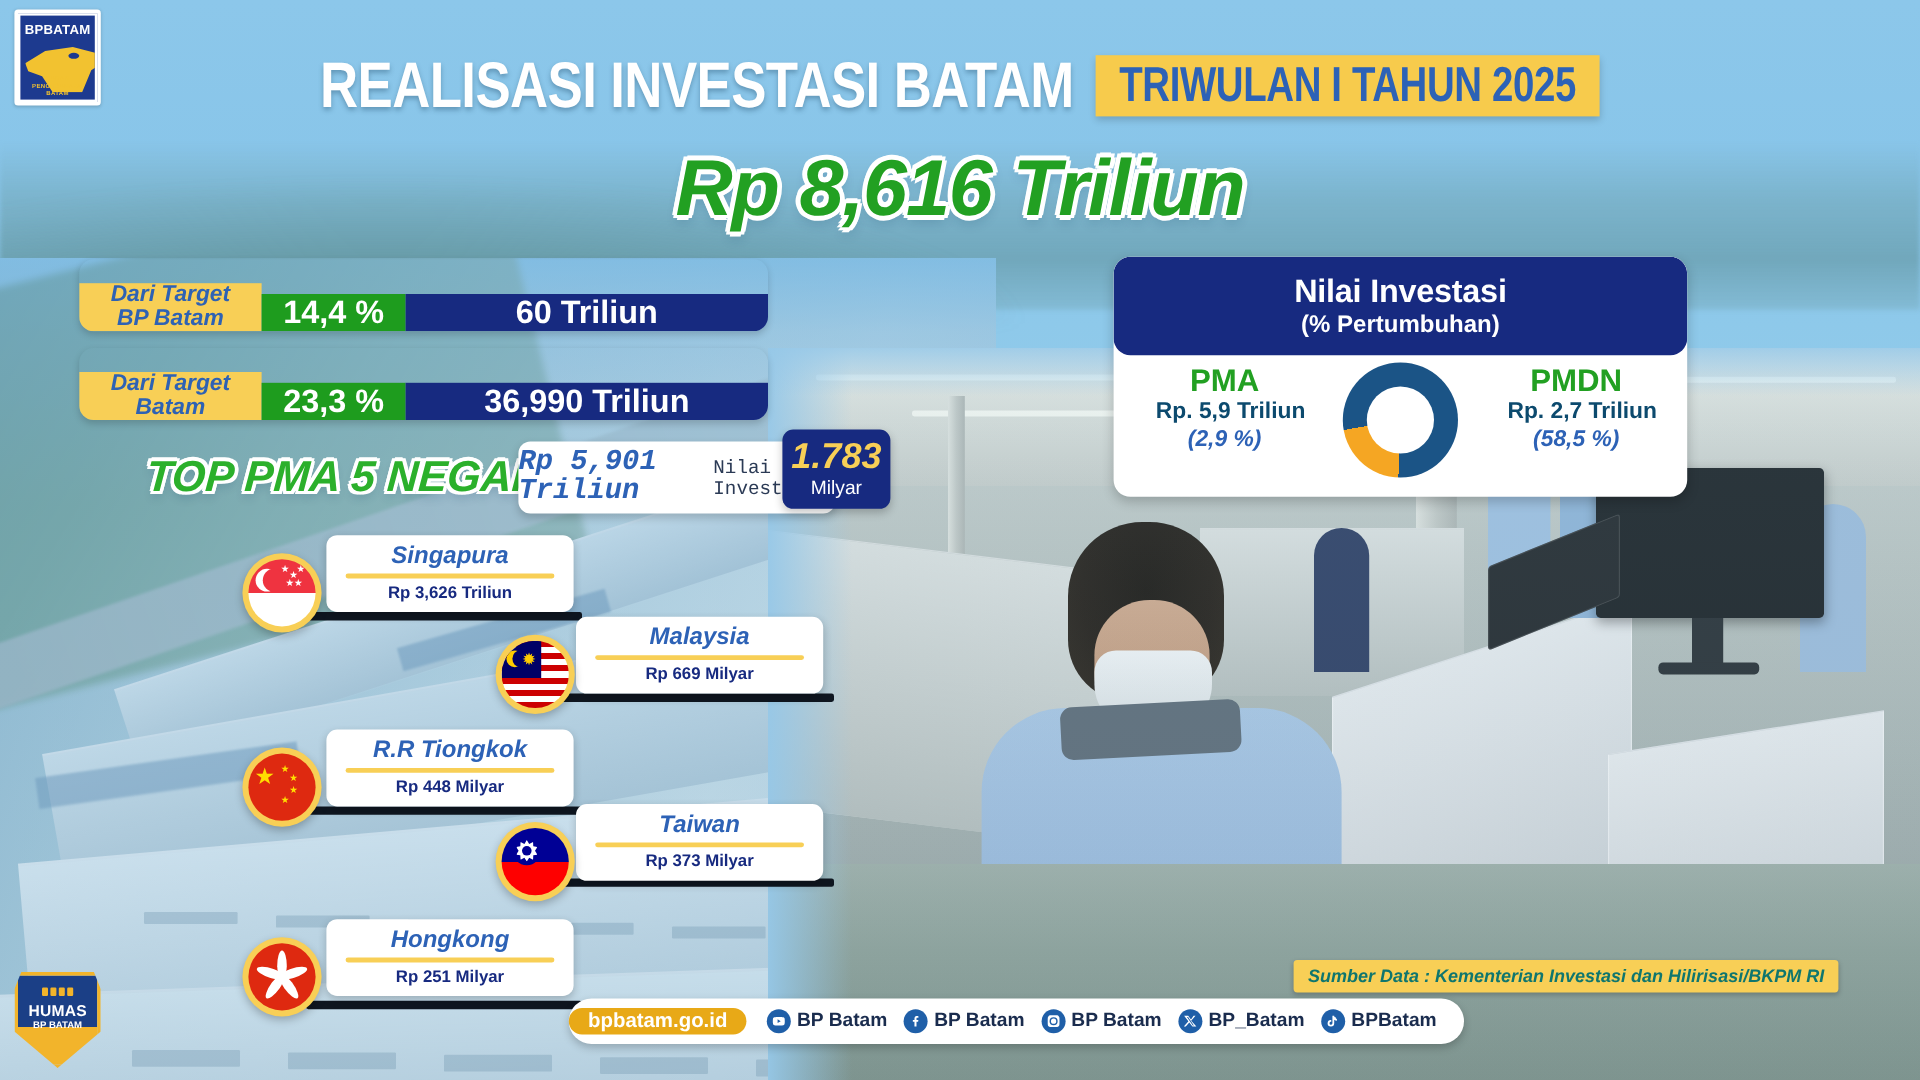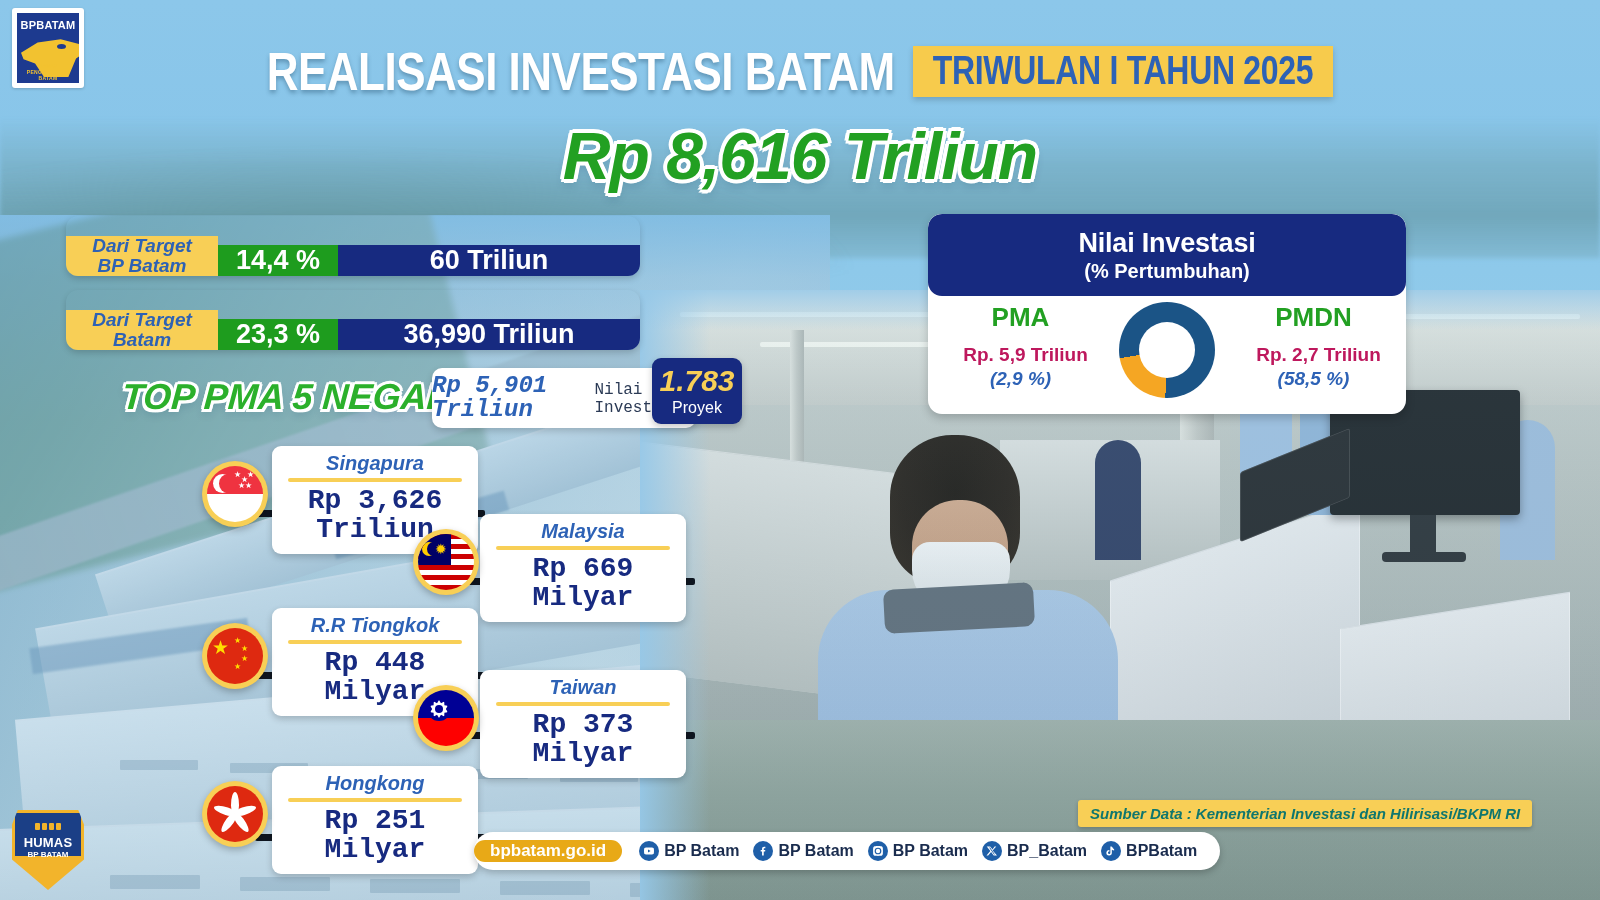--- a/index.html
+++ b/index.html
@@ -260,21 +260,21 @@
   .ni-head {
     background:#172a80; height:82px; border-radius:14px;
     display:flex; flex-direction:column; align-items:center; justify-content:center;
     color:#fff;
   }
   .ni-head .t1 { font-size:27px; font-weight:bold; letter-spacing:-.2px; }
   .ni-head .t2 { font-size:20px; font-weight:bold; margin-top:1px; }
   .ni-body { position:relative; height:118px; display:flex; align-items:flex-start; }
   .ni-col { width:185px; text-align:center; padding-top:8px; }
   .ni-col .name { font-size:26px; font-weight:bold; color:#22a022; line-height:1.05; }
-  .ni-col .amt { font-size:19px; font-weight:bold; color:#be185d; margin-top:13px;padding-left:10px; }
+  .ni-col .amt { font-size:19px; font-weight:bold; color:#0c4a6e; margin-top:1px;padding-left:10px; }
   .ni-col .pct { font-size:19px; font-weight:bold; font-style:italic; color:#2d62b6; margin-top:2px; }
   .donut-wrap {
     position:absolute; left:50%; top:6px; transform:translateX(-50%);
     width:96px; height:96px;
   }
   .donut {
     width:96px; height:96px; border-radius:50%;
     background:conic-gradient(from 182deg, #f5a623 0deg 78deg, #1b5486 78deg 360deg);
   }
   .donut .hole {
@@ -316,21 +316,21 @@
     box-shadow:0 3px 7px rgba(0,0,0,.20);
     width:206px; padding:7px 10px 9px; text-align:center;
   }
   .country .card .nm {
     font-size:20px; font-weight:bold; font-style:italic; color:#2d62b6; line-height:1.05;
   }
   .country .card .rule {
     height:4px; background:#f8cf56; border-radius:2px; margin:4px 6px 4px;
   }
   .country .card .vl {
-    font-size:28px; font-weight:bold; color:#172a80; line-height:1.05;font-family:Liberation Mono, monospace;
+    font-size:14px; font-weight:bold; color:#172a80; line-height:1.05;
   }
   .country .tail {
     position:absolute; height:7px; background:#0f1620; border-radius:2px;
   }
   .flag {
     position:absolute; width:66px; height:66px; border-radius:50%;
     background:#f8cf56; padding:5px;
     box-shadow:0 3px 7px rgba(0,0,0,.25);
     z-index:3;
   }
@@ -551,21 +551,21 @@
 
   <div class="toppma">TOP PMA 5 NEGARA</div>
 
   <div class="nilai-pill">
     <div class="v">Rp 5,901 Triliun</div>
     <div class="l">Nilai Investasi</div>
   </div>
 
   <div class="proyek-badge">
     <div class="n">1.783</div>
-    <div class="p">Proyek</div>
+    <div class="p">Milyar</div>
   </div>
 
   <div class="country">
     <div class="tail" style="left:255px;top:510px;width:230px;"></div>
     <div class="card" style="left:272px;top:446px;">
       <div class="nm">Singapura</div>
       <div class="rule"></div>
       <div class="vl">Rp 3,626 Triliun</div>
     </div>
     <div class="flag" style="left:202px;top:461px;">

